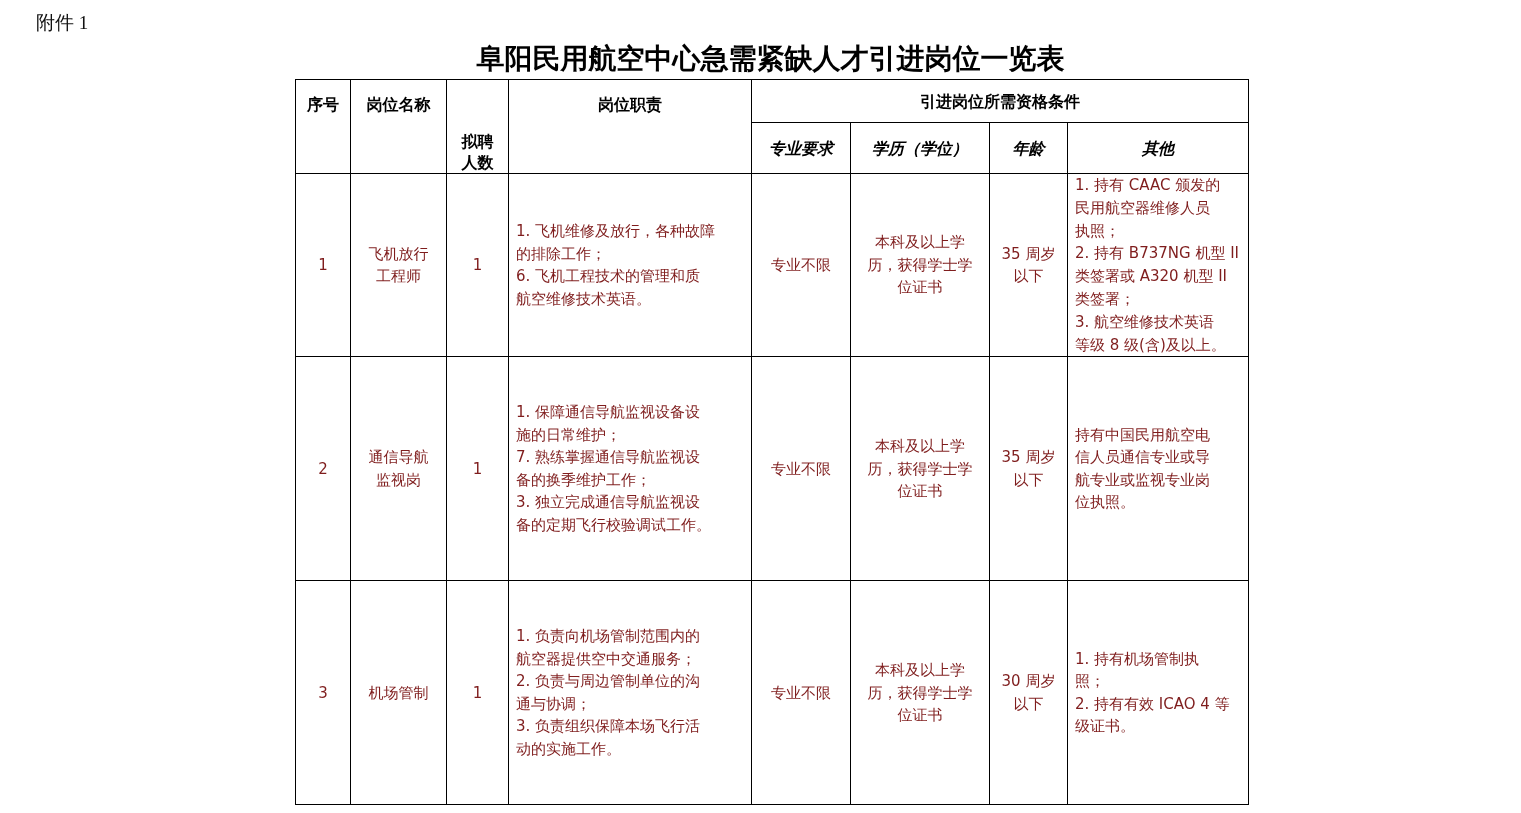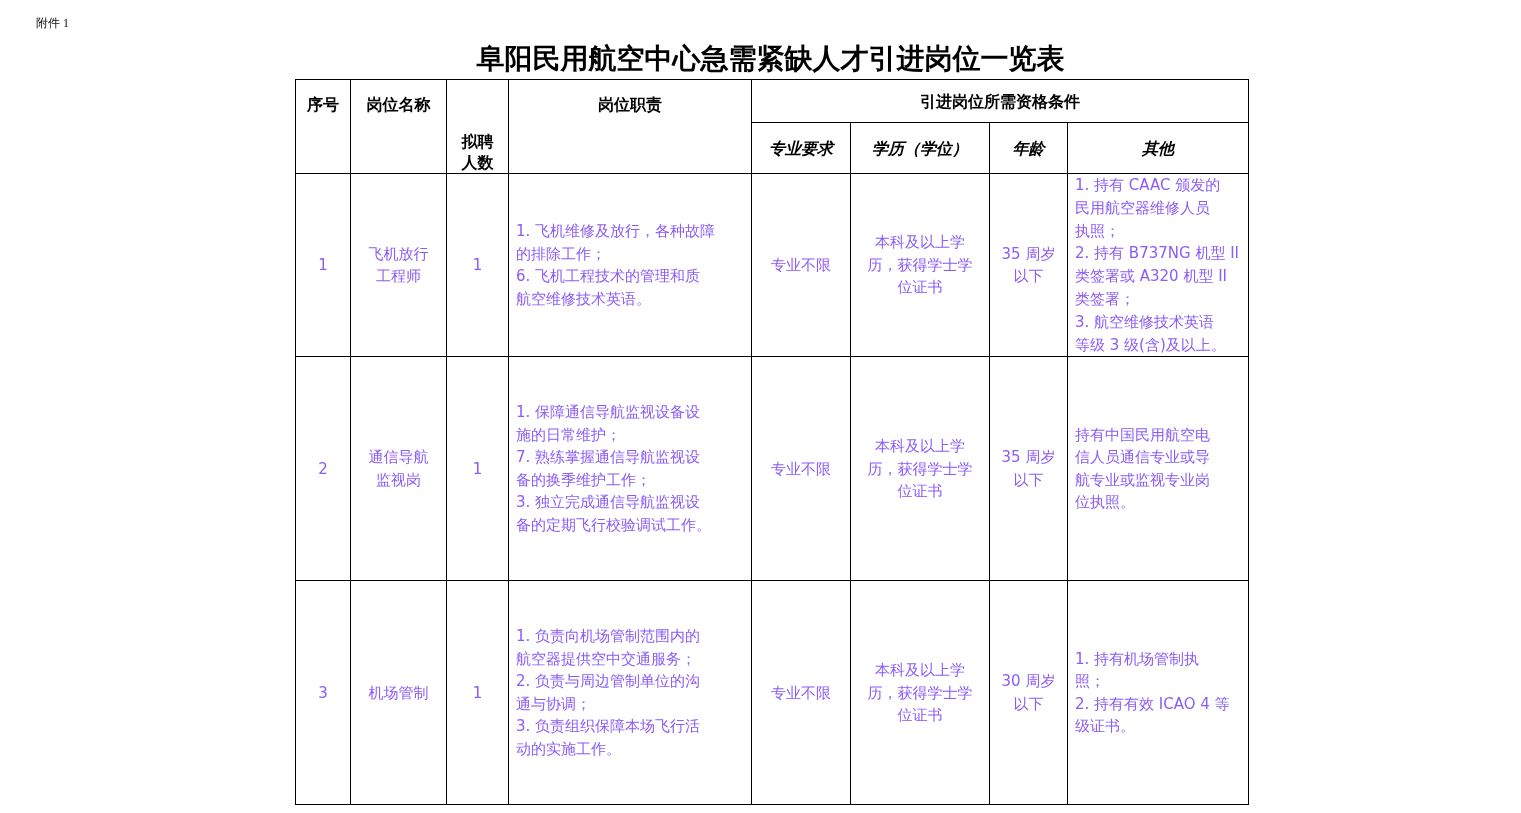--- a/index.html
+++ b/index.html
@@ -13,21 +13,21 @@
       position: relative;
       overflow: hidden;
       font-family: "DejaVu Serif", "Liberation Serif", serif;
       color: #000000;
     }
     .attachment-label {
       position: absolute;
       left: 36px;
       top: 11px;
       font-family: Liberation Serif, serif;
-      font-size: 12px;
+      font-size: 19px;
       line-height: 24px;
       color: #111;
     }
     .doc-title {
       position: absolute;
       left: 0;
       width: 1541px;
       top: 40px;
       text-align: center;
       font-family: "DejaVu Sans", "Liberation Sans", sans-serif;
@@ -44,21 +44,21 @@
       border-collapse: collapse;
       table-layout: fixed;
       width: 953px;
     }
     table.jobs td, table.jobs th {
       border: 1.5px solid #000;
       padding: 0;
       vertical-align: middle;
       font-size: 15px;
       line-height: 22.5px;
-      color: #8b5cf6;
+      color: #7f1d1d;
       font-family: "DejaVu Sans", "Liberation Sans", sans-serif;
     }
     table.jobs th {
       font-weight: bold;
       color: #000;
       text-align: center;
       font-size: 16px;
       line-height: 21px;
     }
     .center { text-align: center; }
@@ -145,21 +145,21 @@
       </span>
     </td>
     <td class="left-text" style="line-height:22.8px;">
       <span class="line">1. 持有 CAAC 颁发的</span>
       <span class="line">民用航空器维修人员</span>
       <span class="line">执照；</span>
       <span class="line">2. 持有 B737NG 机型 II</span>
       <span class="line">类签署或 A320 机型 II</span>
       <span class="line">类签署；</span>
       <span class="line">3. 航空维修技术英语</span>
-      <span class="line">等级 3 级(含)及以上。</span>
+      <span class="line">等级 8 级(含)及以上。</span>
     </td>
   </tr>
 
   <tr class="row2">
     <td class="center mono-num">2</td>
     <td class="center">
       <span class="wrap-name">
         <span class="line">通信导航</span>
         <span class="line">监视岗</span>
       </span>

